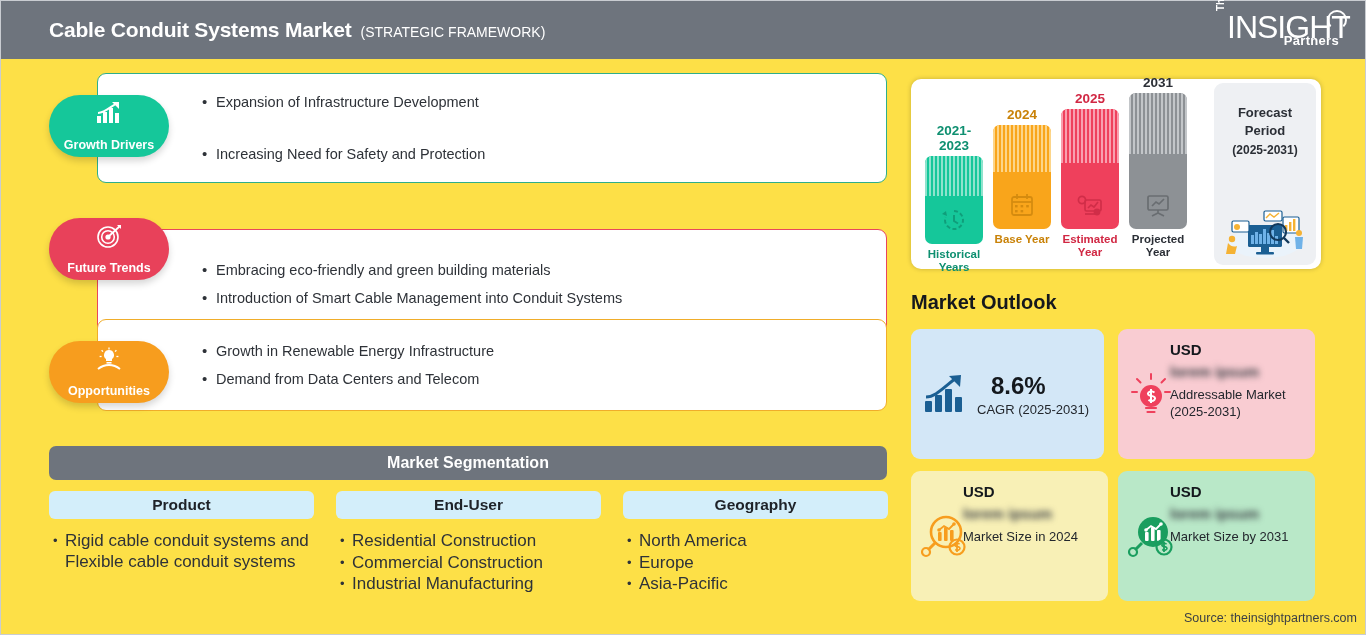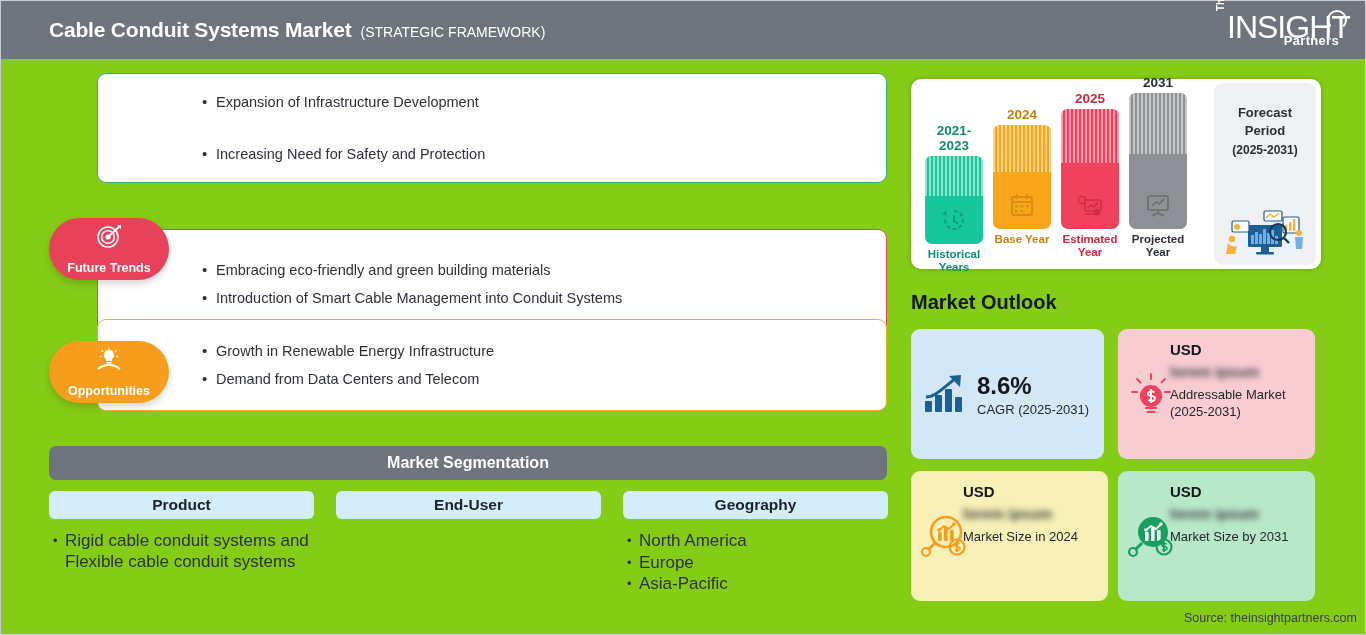--- a/index.html
+++ b/index.html
@@ -5,21 +5,21 @@
   * { box-sizing: border-box; margin: 0; padding: 0; }
   html, body {
     width: 1366px; height: 635px;
     background: #ffffff;
     font-family: "Liberation Sans", sans-serif;
     overflow: hidden;
   }
   #page {
     position: relative;
     width: 1366px; height: 635px;
-    background: #84cc16;
+    background: #fde047;
     border: 1px solid #c9ccd1;
   }
 
   
   #header {
     position: absolute; left: 0; top: 0;
     width: 1364px; height: 58px;
     background: #6e747d;
     display: flex; align-items: center;
   }
@@ -171,21 +171,21 @@
     font-size: 20px; font-weight: bold; color: #15181d;
   }
 
   .ocard { position: absolute; border-radius: 9px; }
   .ocard.cagr {
     left: 5px; top: 270px; width: 193px; height: 130px; background: #d3e7f7;
     display: flex; align-items: center; padding-left: 12px;
   }
   .cagr-icon { width: 46px; height: 42px; flex: none; }
   .cagr-text { margin-left: 8px; }
-  .cagr-value { font-size: 24px; font-weight: bold; color: #14181d; }
+  .cagr-value { font-size: 24px; font-weight: bold; color: #14181d; margin-left: 14px; }
   .cagr-label { font-size: 13px; color: #23272d; margin-top: 2px; }
 
   .ocard.val {
     width: 197px; height: 130px; padding: 12px 10px 0 52px;
   }
   .ocard.val.addressable { left: 212px; top: 270px; background: #f9ccd2; }
   .ocard.val.size2024    { left: 5px;   top: 412px; background: #f8f0b6; }
   .ocard.val.size2031    { left: 212px; top: 412px; background: #b9e8c8; }
   .val-icon {
     position: absolute; left: 10px; top: 42px; width: 46px; height: 46px;
@@ -220,20 +220,33 @@
       <span class="l-arc"></span>
       <span class="l-partners">Partners</span>
     </div>
   </div>
 
   <div id="left">
 
     <div class="panel p0">
       <div class="bullet">Expansion of Infrastructure Development</div>
       <div class="bullet">Increasing Need for Safety and Protection</div>
+    </div>
+    <div class="pill growth">
+      <span class="p-icon">
+        <svg viewBox="0 0 26 24" width="26" height="24">
+          <rect x="1" y="15" width="4" height="7" fill="#fff"></rect>
+          <rect x="7" y="11" width="4" height="11" fill="#fff"></rect>
+          <rect x="13" y="7" width="4" height="15" fill="#fff"></rect>
+          <rect x="19" y="12" width="4" height="10" fill="#fff"></rect>
+          <path d="M2 12 C8 12 13 7 21 2" stroke="#fff" stroke-width="2" fill="none"></path>
+          <path d="M16 1 L23 1 L23 8 Z" fill="#fff"></path>
+        </svg>
+      </span>
+      <span class="p-label">Growth Drivers</span>
     </div>
 
     <div class="panel p1">
       <div class="bullet">Embracing eco-friendly and green building materials</div>
       <div class="bullet">Introduction of Smart Cable Management into Conduit Systems</div>
     </div>
     <div class="pill trends">
       <span class="p-icon">
         <svg viewBox="0 0 26 24" width="26" height="24">
           <circle cx="12" cy="13" r="10" stroke="#fff" stroke-width="1.6" fill="none"></circle>
@@ -272,20 +285,25 @@
 
     <div class="seg-col c0">
       <div class="seg-title">Product</div>
       <div class="seg-list">
         <div class="seg-item">Rigid cable conduit systems and Flexible cable conduit systems</div>
       </div>
     </div>
 
     <div class="seg-col c1">
       <div class="seg-title">End-User</div>
+      <div class="seg-list">
+        <div class="seg-item">Residential Construction</div>
+        <div class="seg-item">Commercial Construction</div>
+        <div class="seg-item">Industrial Manufacturing</div>
+      </div>
     </div>
 
     <div class="seg-col c2">
       <div class="seg-title">Geography</div>
       <div class="seg-list">
         <div class="seg-item">North America</div>
         <div class="seg-item">Europe</div>
         <div class="seg-item">Asia-Pacific</div>
       </div>
     </div>

